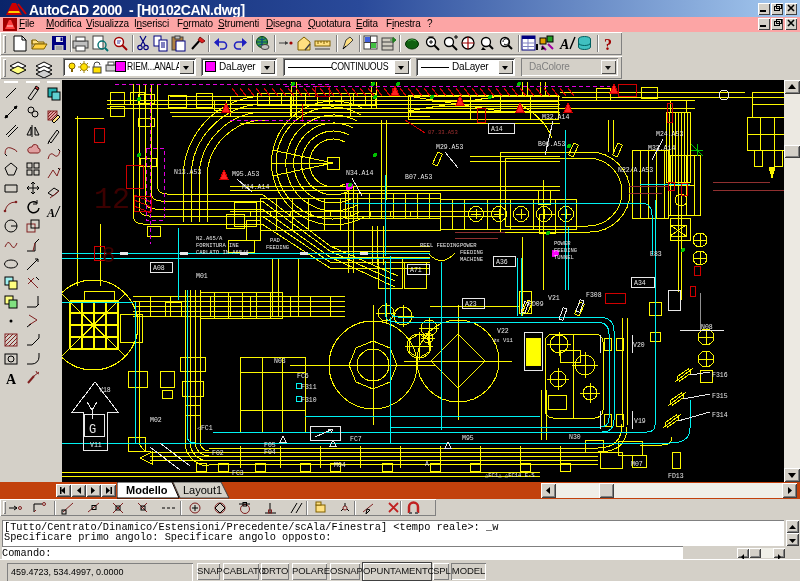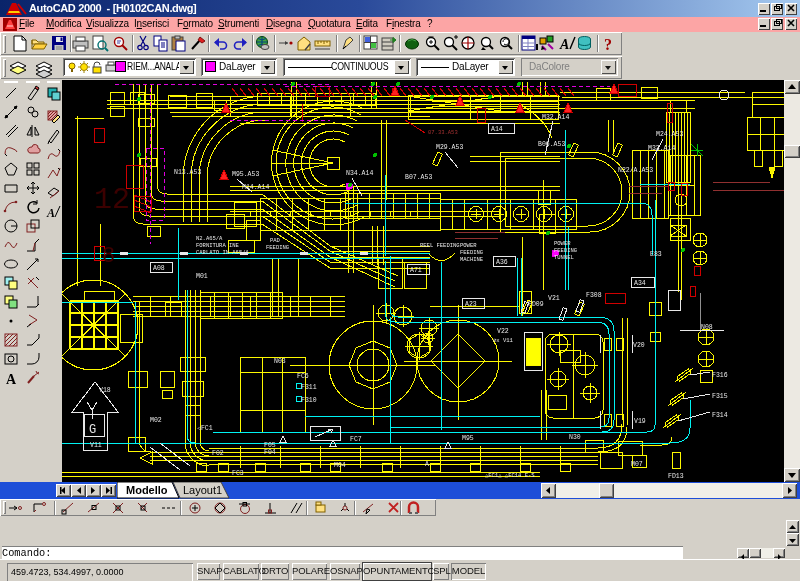--- a/index.html
+++ b/index.html
@@ -1,21 +1,21 @@
 <!DOCTYPE html>
 <html><head>
 <meta charset="utf-8">
 <style>
 html,body{margin:0;padding:0;}
 #screen{position:relative;width:800px;height:581px;background:#d4d0c8;overflow:hidden;
   font-family:"Liberation Sans",sans-serif;}
 .abs{position:absolute;}
 
 #title{left:0;top:0;width:800px;height:17px;background:linear-gradient(90deg,#0a246a 0%,#2a4a9a 45%,#a6caf0 100%);}
-#title .txt{position:absolute;left:29px;top:2px;color:#fff;font-weight:bold;font-size:11px;letter-spacing:-0.35px;}
+#title .txt{position:absolute;left:29px;top:2px;color:#fff;font-weight:bold;font-size:14px;letter-spacing:-0.35px;}
 .winbtn{position:absolute;width:12px;height:12px;background:#d4d0c8;
   box-shadow:inset 1px 1px 0 #fff, inset -1px -1px 0 #404040;font-size:9px;line-height:11px;text-align:center;}
 
 #menubar{left:0;top:17px;width:800px;height:15px;background:#fca5a5;font-size:10px;letter-spacing:-0.2px;color:#000;}
 #menubar span{position:absolute;top:1px;}
 
 .tb{background:#d4d0c8;}
 #tb1{left:0;top:32px;width:800px;height:24px;}
 #tb2{left:0;top:56px;width:800px;height:24px;}
 .tbpanel{position:absolute;top:0;height:23px;box-shadow:inset 1px 1px 0 #ffffff, inset -1px -1px 0 #808080;}
@@ -26,21 +26,21 @@
 .combo.dis{background:#d4d0c8;color:#808080;}
 
 #ldock{left:0;top:80px;width:62px;height:419px;background:#d4d0c8;}
 
 #canvas{left:62px;top:80px;width:722px;height:402px;background:#000;}
 
 .sb{background:#d4d0c8;}
 .sbtn{position:absolute;background:#d4d0c8;box-shadow:inset 1px 1px 0 #fff, inset -1px -1px 0 #404040, inset 2px 2px 0 #d4d0c8, inset -2px -2px 0 #808080;}
 .strack{background:#f0efe8;}
 
-#tabrow{left:0;top:482px;width:800px;height:17px;background:#1d4ed8;font-size:11px;}
+#tabrow{left:0;top:482px;width:800px;height:17px;background:#c2410c;font-size:11px;}
 
 #osnap{left:0;top:499px;width:800px;height:18px;background:#d4d0c8;}
 
 #cmd{left:0;top:517px;width:800px;height:42px;background:#d4d0c8;}
 #cmdtext{position:absolute;left:2px;top:3px;width:782px;height:26px;background:#fff;
  box-shadow:inset 1px 1px 0 #808080, inset -1px -1px 0 #fff;}
 #cmdline{position:absolute;left:2px;top:29px;width:681px;height:12px;background:#fff;border-top:1px solid #808080;}
 .mono{font-family:"Liberation Mono",monospace;font-size:10.3px;white-space:pre;color:#000;}
 
 #status{left:0;top:559px;width:800px;height:22px;background:#d4d0c8;border-top:1px solid #fff;font-size:11px;}
@@ -1177,20 +1177,24 @@
         <rect x="306" y="2" width="1" height="14" fill="#808080"></rect>
         <rect x="307" y="2" width="1" height="14" fill="#ffffff"></rect>
         <rect x="354" y="2" width="1" height="14" fill="#808080"></rect>
         <rect x="355" y="2" width="1" height="14" fill="#ffffff"></rect>
         <rect x="400" y="2" width="1" height="14" fill="#808080"></rect>
         <rect x="401" y="2" width="1" height="14" fill="#ffffff"></rect>
       </svg>
   </div>
 
   <div id="cmd" class="abs">
+    <div id="cmdtext">
+      <div class="mono" style="position:absolute;left:2px;top:1px">[Tutto/Centrato/Dinamico/Estensioni/Precedente/scAla/Finestra] &lt;tempo reale&gt;: _w</div>
+      <div class="mono" style="position:absolute;left:2px;top:11px">Specificare primo angolo: Specificare angolo opposto:</div>
+    </div>
     <div class="abs" style="left:786px;top:3px;width:13px;height:26px;background:#ece9e2">
       <div class="sbtn" style="left:0;top:0;width:13px;height:13px"><svg width="13" height="13">
             <path d="M6.5 4 L10 8 L3 8 Z" fill="#000"></path>
           </svg></div>
       <div class="sbtn" style="left:0;top:13px;width:13px;height:13px"><svg width="13" height="13">
             <path d="M6.5 9 L10 5 L3 5 Z" fill="#000"></path>
           </svg></div>
     </div>
     <div id="cmdline">
       <div class="mono" style="position:absolute;left:0px;top:0px">Comando:</div>

